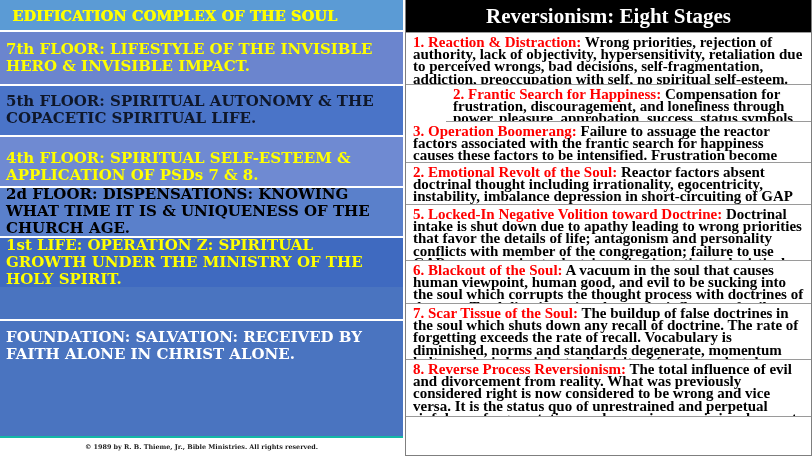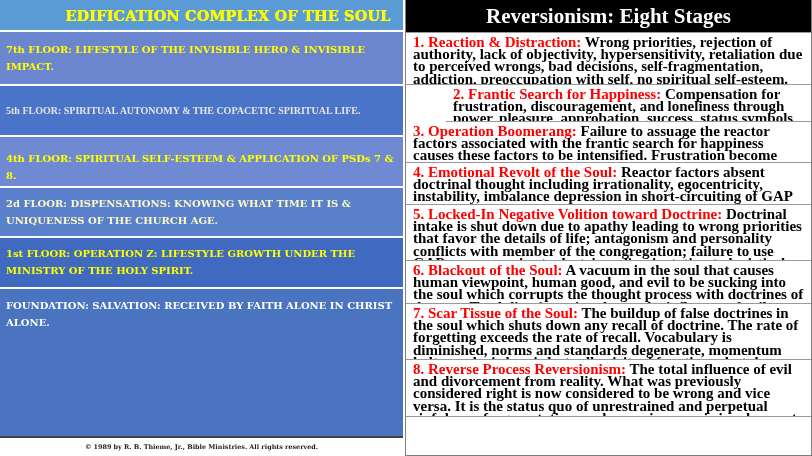--- a/index.html
+++ b/index.html
@@ -30,21 +30,21 @@
     background: #4a74c0;
     box-sizing: border-box;
     display: flex;
     flex-direction: column;
   }
   #left-title-band {
     height: 30px;
     background: #5b9bd5;
     display: flex;
     align-items: center;
-    justify-content: flex-end;
+    justify-content: flex-start;
     box-sizing: border-box;
     flex: 0 0 auto;
   }
   #left-title-band .title-text {
     color: #ffff00;
     font-family: "DejaVu Serif", serif;
     font-weight: bold;
     font-size: 15.5px;
     letter-spacing: 0.2px;
     white-space: nowrap;
@@ -55,35 +55,36 @@
     flex: 1 1 auto;
     display: flex;
     flex-direction: column;
   }
   .floor-row {
     box-sizing: border-box;
     padding: 1px 6px 2px 6px;
     color: #ffff00;
     font-family: "DejaVu Serif", serif;
     font-weight: bold;
-    font-size: 10px;
+    font-size: 15px;
     line-height: 17px;
     display: flex;
     align-items: center;
     border-top: 2px solid #ffffff;
     overflow: hidden;
   }
   .floor-row.foundation {
     color: #ffffff;
+    margin-top: 32px;
   }
   #left-footer {
     flex: 0 0 auto;
     height: 20px;
     background: #ffffff;
-    border-top: 2px solid #404040;
+    border-top: 2px solid #14b8a6;
     display: flex;
     align-items: center;
     justify-content: center;
     box-sizing: border-box;
   }
   #left-footer .copy-text {
     font-family: "DejaVu Serif", serif;
     font-weight: bold;
     font-size: 6.4px;
     color: #1a1a1a;
@@ -171,31 +172,31 @@
   <div id="left-panel">
 
     <div id="left-title-band">
       <span class="title-text">EDIFICATION COMPLEX OF THE SOUL</span>
     </div>
 
     <div id="floors">
         <div class="floor-row" style="background: rgb(107, 133, 206); color: rgb(255, 255, 0); flex: 0 0 54px; border-top: 2px solid rgb(255, 255, 255);">
           <span>7th FLOOR: LIFESTYLE OF THE INVISIBLE HERO &amp; INVISIBLE IMPACT.</span>
         </div>
-        <div class="floor-row" style="background: rgb(74, 116, 200); color: #e5e5e5; flex: 0 0 51px; font-family: Liberation Serif, serif;">
+        <div class="floor-row" style="background: rgb(74, 116, 200); color: #0f172a; flex: 0 0 51px;">
           <span>5th FLOOR: SPIRITUAL AUTONOMY &amp; THE COPACETIC SPIRITUAL LIFE.</span>
         </div>
         <div class="floor-row" style="background: rgb(111, 138, 210); color: rgb(255, 255, 0); flex: 0 0 51px; align-items: flex-end;">
           <span>4th FLOOR: SPIRITUAL SELF-ESTEEM &amp; APPLICATION OF PSDs 7 &amp; 8.</span>
         </div>
-        <div class="floor-row" style="background: rgb(90, 128, 203); color: #fef9c3; flex: 0 0 50px;">
+        <div class="floor-row" style="background: rgb(90, 128, 203); color: #000000; flex: 0 0 50px;">
           <span>2d FLOOR: DISPENSATIONS: KNOWING WHAT TIME IT IS &amp; UNIQUENESS OF THE CHURCH AGE.</span>
         </div>
         <div class="floor-row" style="background: rgb(63, 106, 192); color: rgb(255, 255, 0); flex: 0 0 51px;">
-          <span>1st FLOOR: OPERATION Z: LIFESTYLE GROWTH UNDER THE MINISTRY OF THE HOLY SPIRIT.</span>
+          <span>1st LIFE: OPERATION Z: SPIRITUAL GROWTH UNDER THE MINISTRY OF THE HOLY SPIRIT.</span>
         </div>
         <div class="floor-row foundation" style="background: rgb(74, 116, 192); color: rgb(255, 255, 255); flex: 0 0 52px;">
           <span>FOUNDATION: SALVATION: RECEIVED BY FAITH ALONE IN CHRIST ALONE.</span>
         </div>
       </div>
 
     <div id="left-footer">
       <span class="copy-text">© 1989 by R. B. Thieme, Jr., Bible Ministries.  All rights reserved.</span>
     </div>
   </div>
@@ -203,21 +204,21 @@
   <div id="right-panel">
 
     <div id="right-title-band">
       <span class="title-text">Reversionism: Eight Stages</span>
     </div>
 
     <div id="stages">
         <div class="stage-row" style="flex: 0 0 53px;"><span class="stage-label" style="color: rgb(255, 0, 0);">1.  Reaction &amp; Distraction:</span><span class="stage-body"> Wrong priorities, rejection of authority, lack of objectivity, hypersensitivity, retaliation due to perceived wrongs, bad decisions, self-fragmentation, addiction, preoccupation with self, no spiritual self-esteem.</span></div>
         <div class="stage-row" style="flex: 0 0 37px; margin-left: 40px;"><span class="stage-label" style="color: rgb(255, 0, 0);">2.  Frantic Search for Happiness:</span><span class="stage-body"> Compensation for frustration, discouragement, and loneliness through power, pleasure, approbation, success, status symbols, sex, materialism.</span></div>
         <div class="stage-row" style="flex: 0 0 41px;"><span class="stage-label" style="color: rgb(255, 0, 0);">3. Operation Boomerang:</span><span class="stage-body"> Failure to assuage the reactor factors associated with the frantic search for happiness causes these factors to be intensified.  Frustration become rage; discouragement becomes depression; previously becomes desolation.</span></div>
-        <div class="stage-row" style="flex: 0 0 42px;"><span class="stage-label" style="color: rgb(255, 0, 0);">4. Emotional Revolt of the Soul:</span><span class="stage-body"> Reactor factors absent doctrinal thought including irrationality, egocentricity, instability, imbalance depression in short-circuiting of GAP and doctrinal recall for application is neutralized.</span></div>
+        <div class="stage-row" style="flex: 0 0 42px;"><span class="stage-label" style="color: rgb(255, 0, 0);">2. Emotional Revolt of the Soul:</span><span class="stage-body"> Reactor factors absent doctrinal thought including irrationality, egocentricity, instability, imbalance depression in short-circuiting of GAP and doctrinal recall for application is neutralized.</span></div>
         <div class="stage-row" style="flex: 0 0 56px;"><span class="stage-label" style="color: rgb(255, 0, 0);">5. Locked-In Negative Volition toward Doctrine:</span><span class="stage-body"> Doctrinal intake is shut down due to apathy leading to wrong priorities that favor the details of life; antagonism and personality conflicts with member of the congregation; failure to use GAP; unresponsive to doctrine; disorientation to logistical grace; malfunction of faith-rest.</span></div>
         <div class="stage-row" style="flex: 0 0 43px;"><span class="stage-label" style="color: rgb(255, 0, 0);">6. Blackout of the Soul:</span><span class="stage-body"> A vacuum in the soul that causes human viewpoint, human good, and evil to be sucking into the soul which corrupts the thought process with doctrines of demons.  Total disorientation due to the influence of evil.</span></div>
         <div class="stage-row" style="flex: 0 0 56px;"><span class="stage-label" style="color: rgb(255, 0, 0);">7. Scar Tissue of the Soul:</span><span class="stage-body"> The buildup of false doctrines in the soul which shuts down any recall of doctrine.  The rate of forgetting exceeds the rate of recall.  Vocabulary is diminished, norms and standards degenerate, momentum halts; and wisdom is lost; all spiritual functions shut down.</span></div>
         <div class="stage-row" style="flex: 0 0 57px;"><span class="stage-label" style="color: rgb(255, 0, 0);">8. Reverse Process Reversionism:</span><span class="stage-body"> The total influence of evil and divorcement from reality.  What was previously considered right is now considered to be wrong and vice versa.  It is the status quo of unrestrained and perpetual sinfulness, fragmentation, and excessive cosmic involvement.  The believer is brainwashed by satanic propaganda.</span></div>
       </div>
 
   </div>
 
 </div>
 

